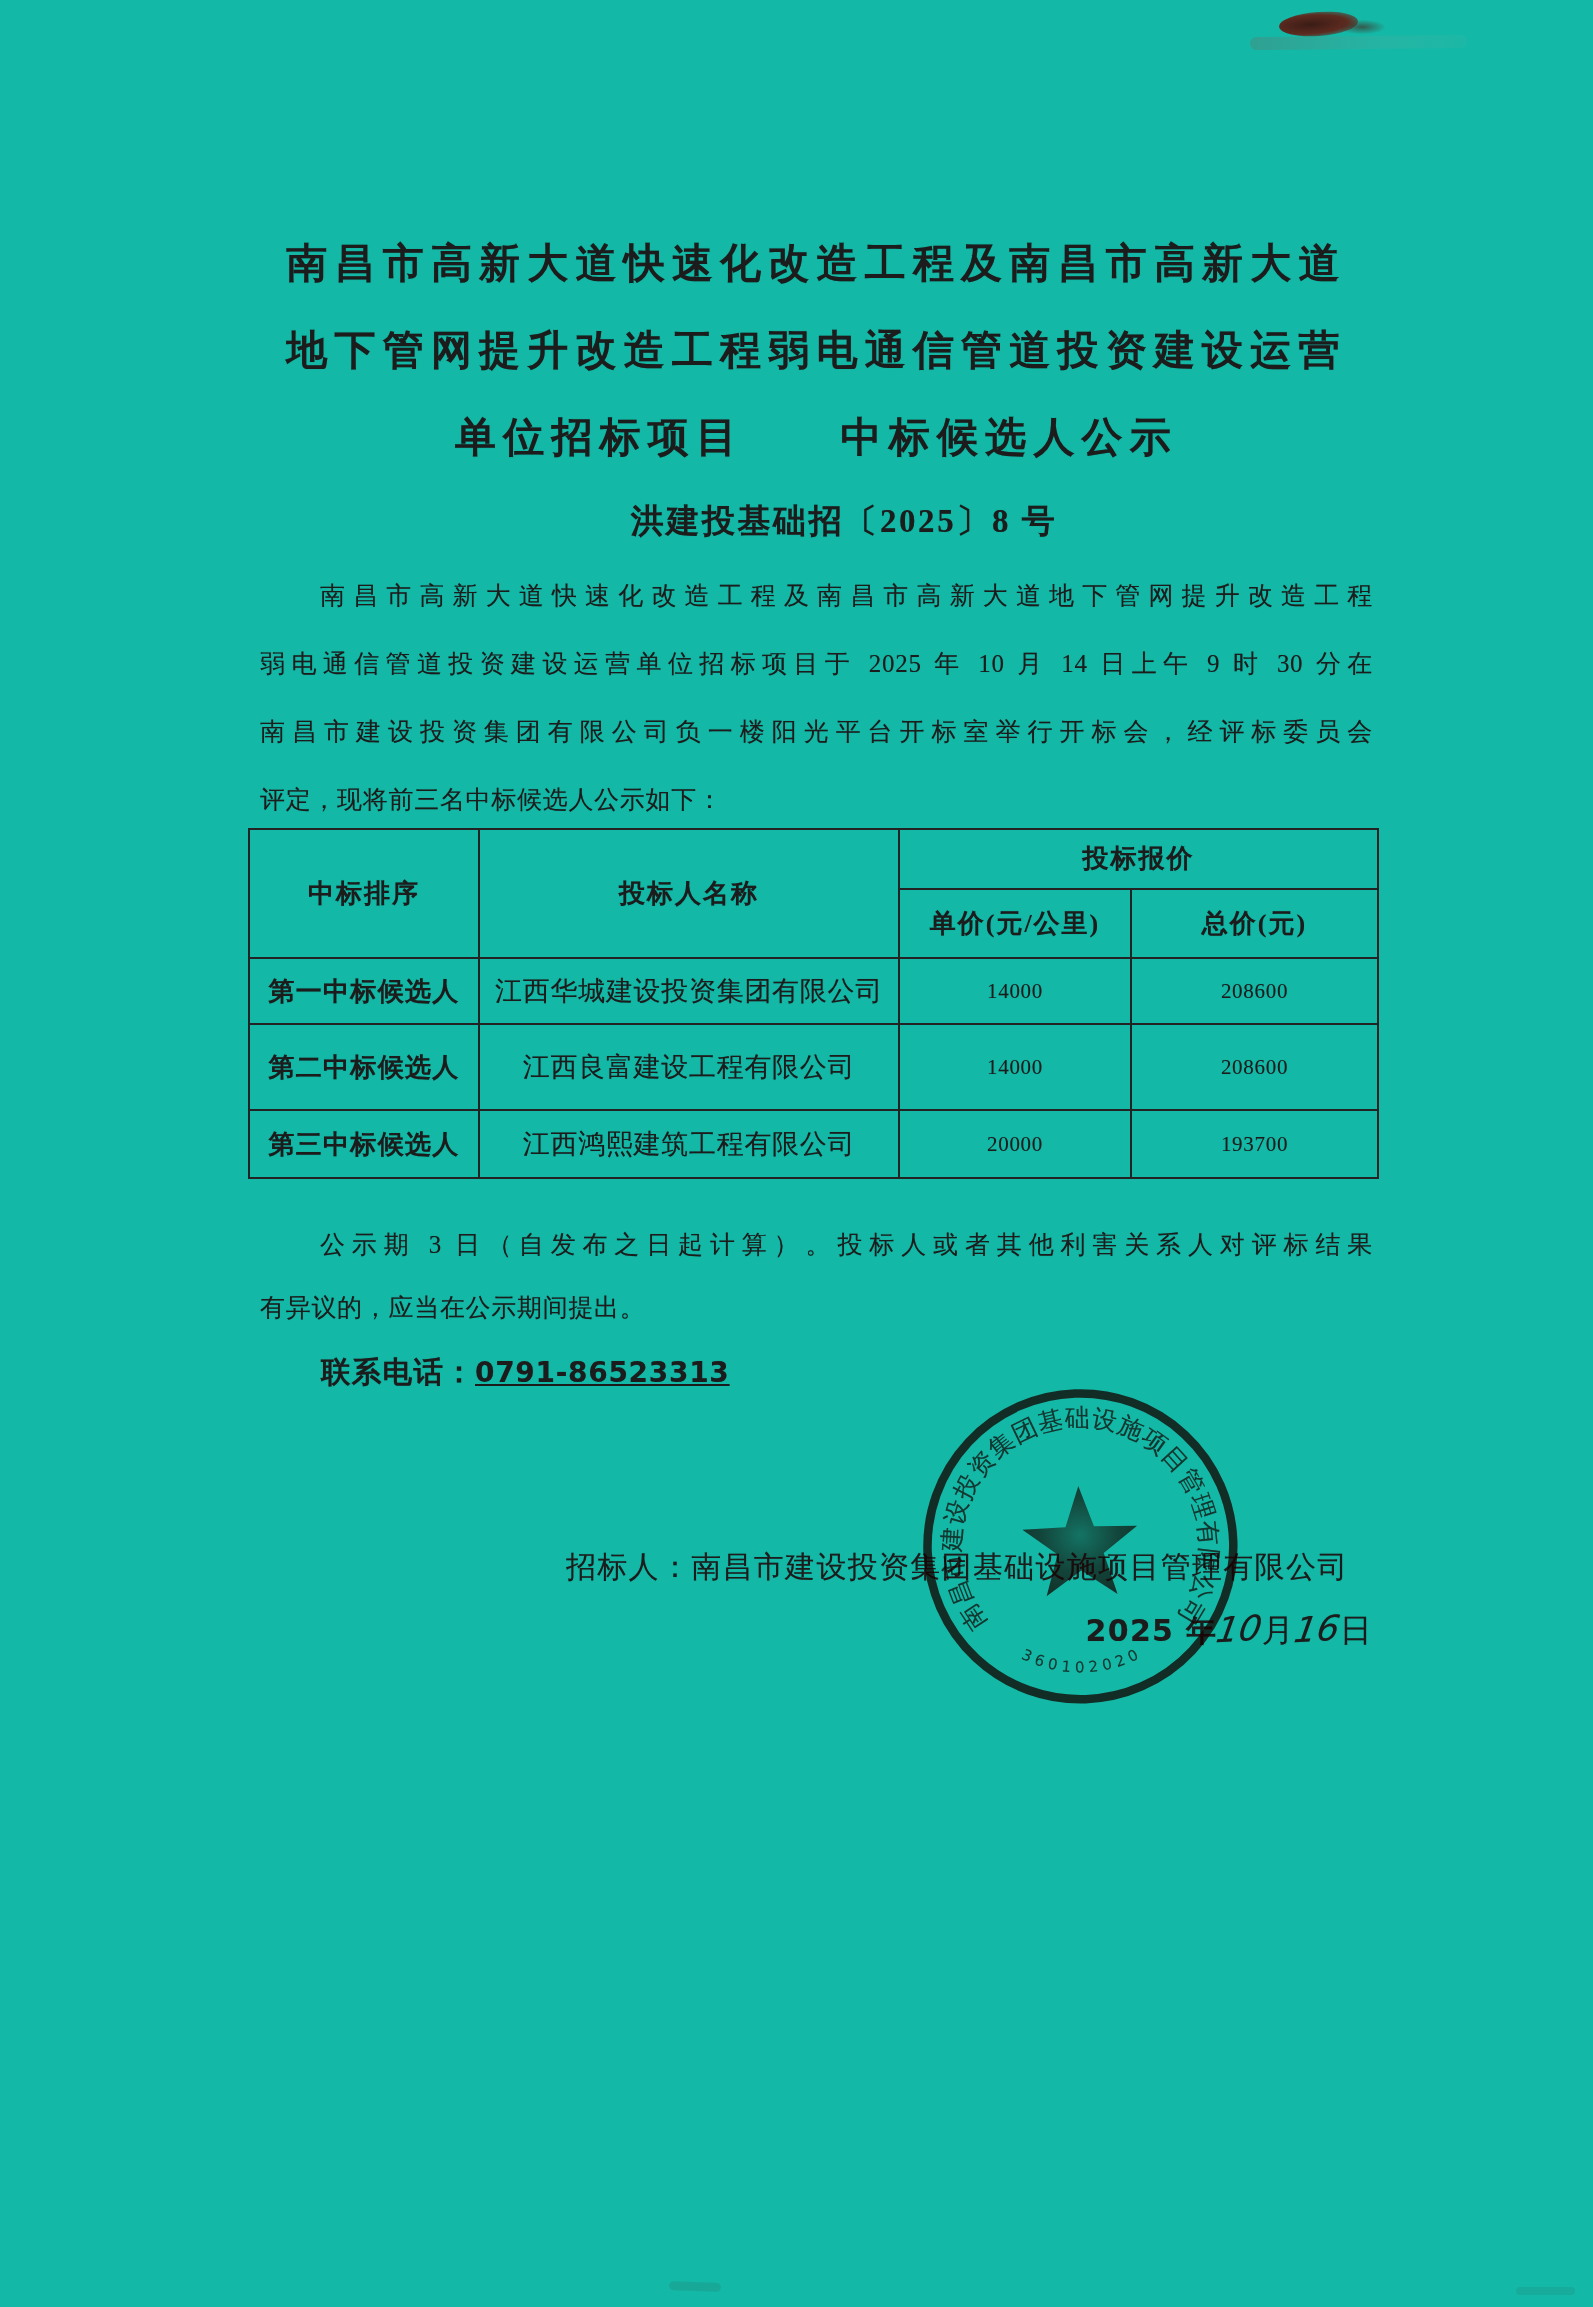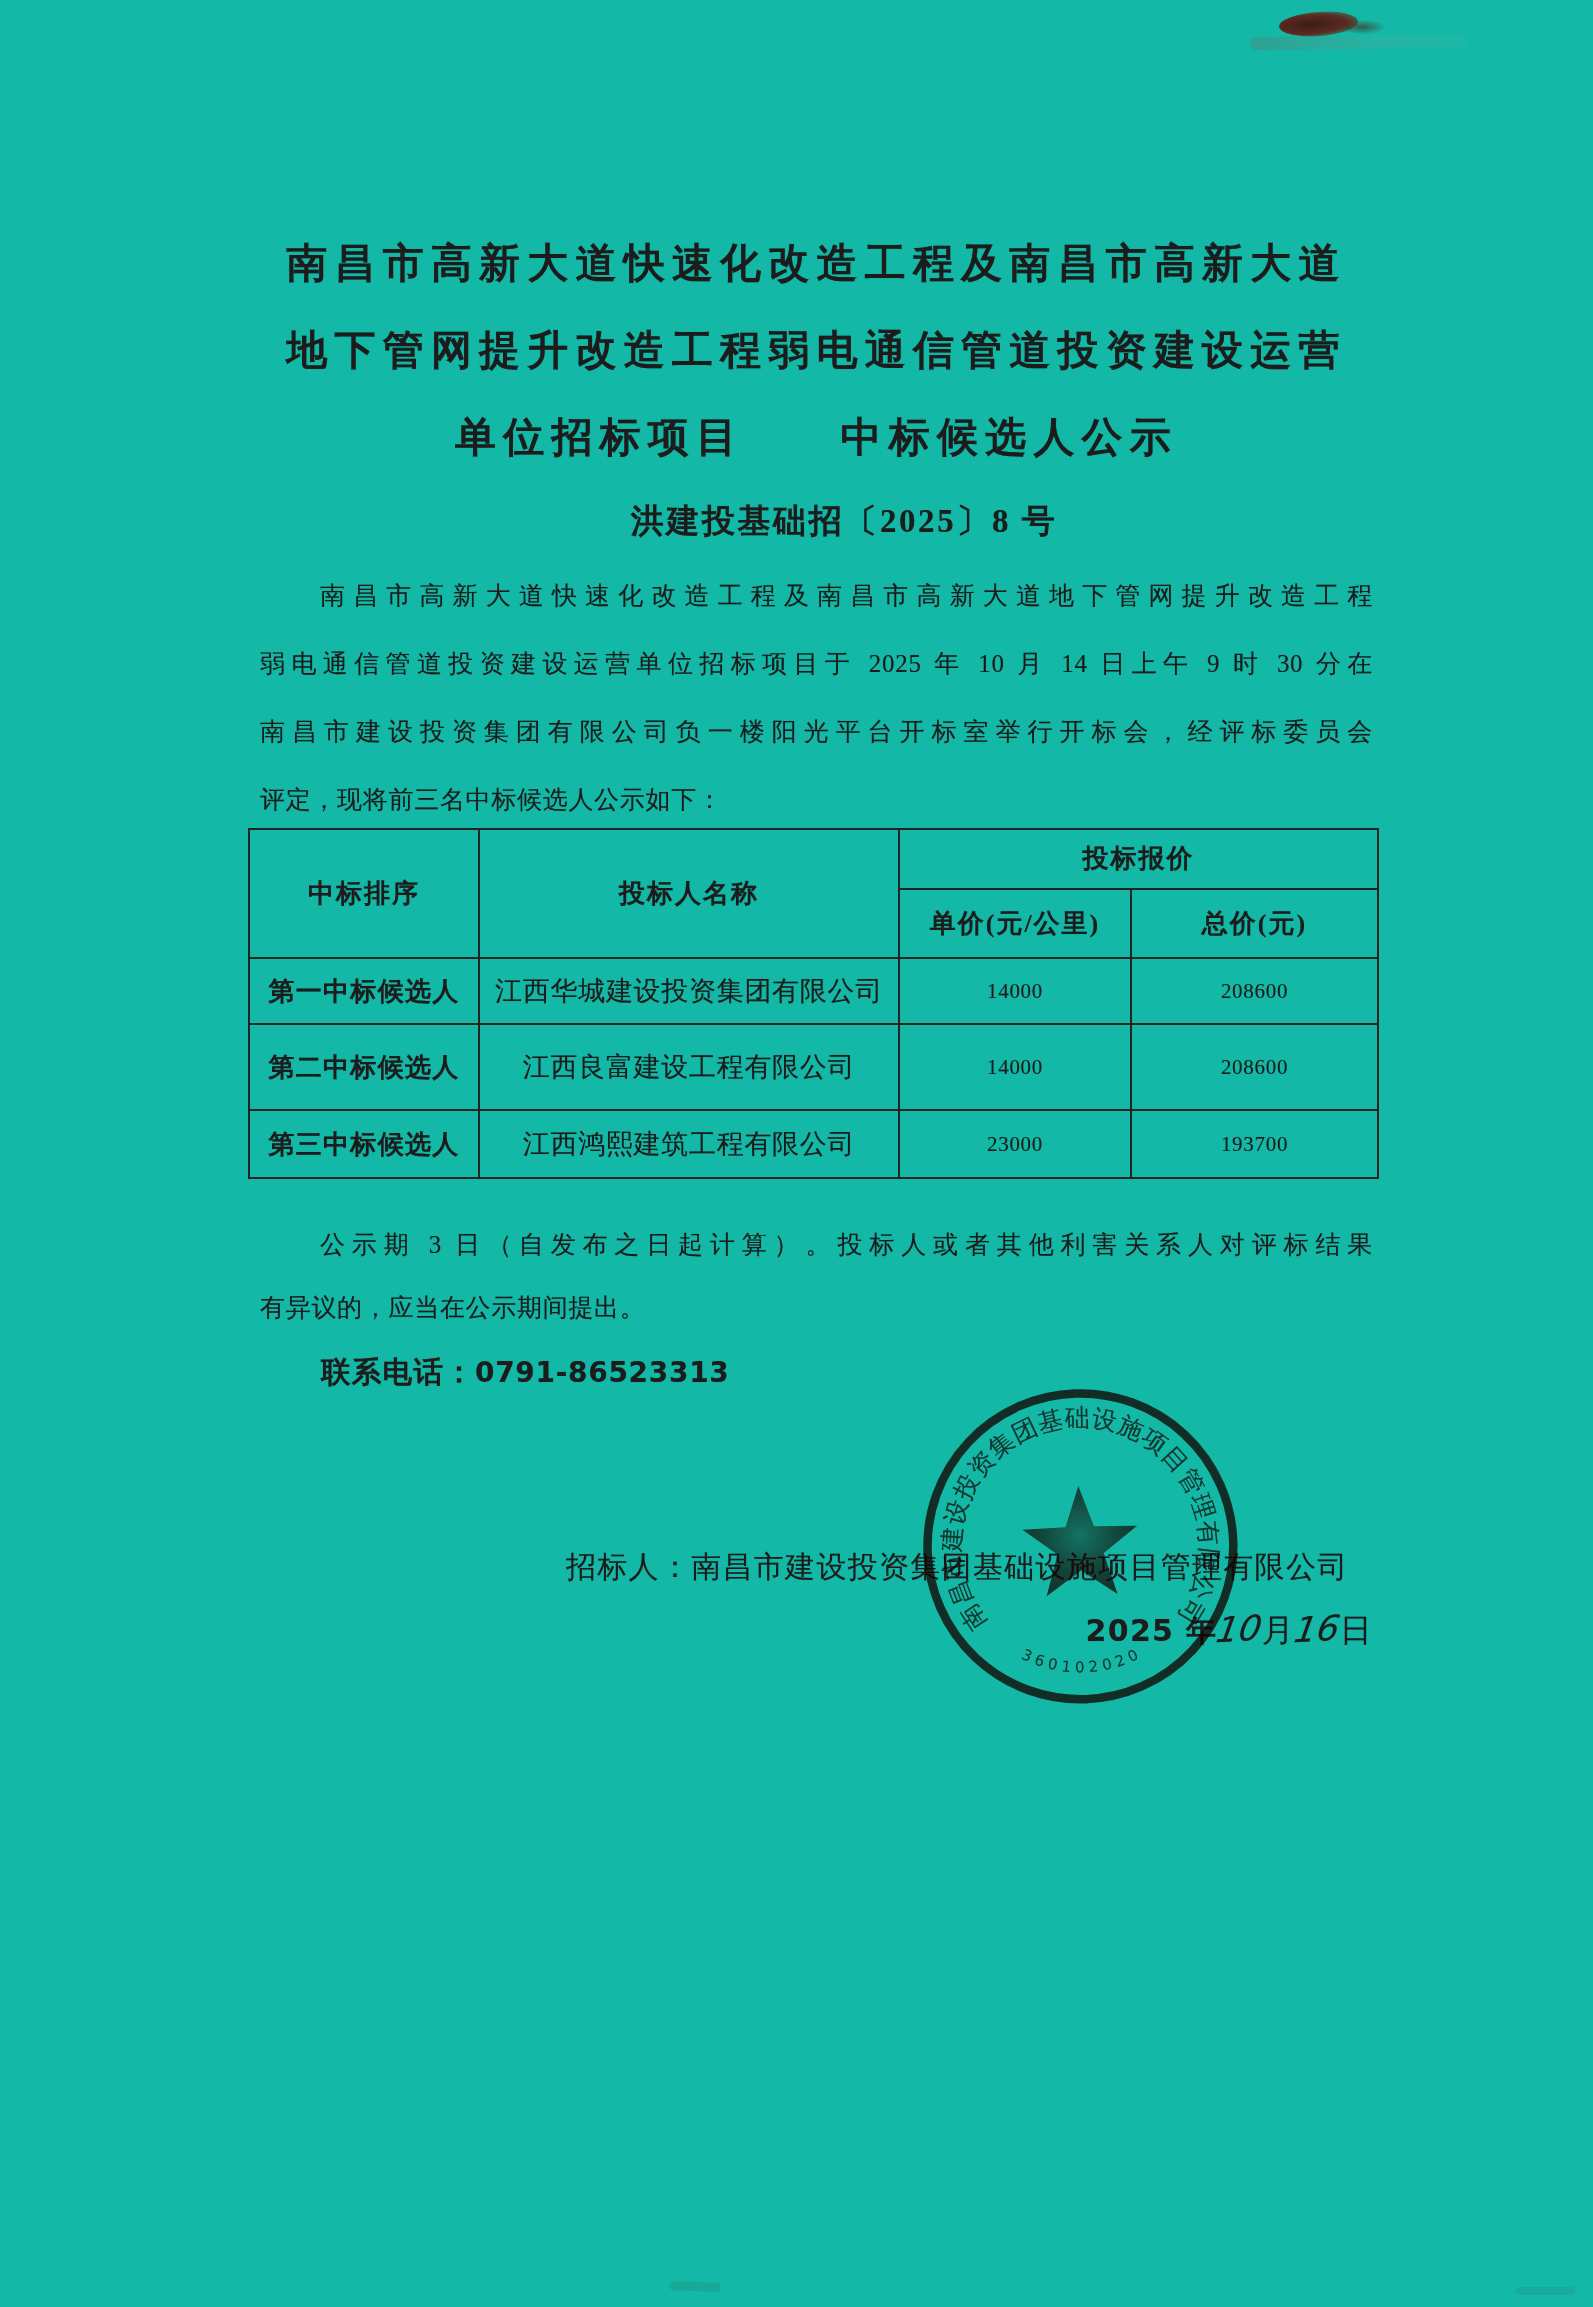--- a/index.html
+++ b/index.html
@@ -65,21 +65,21 @@
   }
   table.bid{border:2.6px solid #1d1d1d;}
   table.bid th{font-weight:bold;letter-spacing:2px;}
   td.rank{font-weight:bold;letter-spacing:1.3px;}
   td.comp{letter-spacing:0.7px;font-size:27px;}
   td.num{font-size:21px;letter-spacing:0.7px;}
 
   .contact{position:absolute;left:321px;top:1353px;font-size:29.5px;
     font-weight:bold;letter-spacing:1.3px;white-space:nowrap;}
   .contact .phone{font-family:"DejaVu Sans","Liberation Sans",sans-serif;
-    font-weight:bold;font-size:28px;letter-spacing:0.7px;}
+    font-weight:bold;font-size:28px;letter-spacing:0.7px;text-decoration:underline;}
 
   .bidder-line{position:absolute;left:566px;top:1547px;font-size:30px;
     letter-spacing:1.3px;white-space:nowrap;}
   .date-line{position:absolute;right:220px;top:1609px;font-size:32px;
     letter-spacing:1.3px;white-space:nowrap;text-align:right;}
   .date-line .year{font-family:"DejaVu Sans","Liberation Sans",sans-serif;
     font-weight:600;font-size:30px;}
   .hand{display:inline-block;font-style:italic;
     font-family:"DejaVu Sans","Liberation Sans",sans-serif;
     font-size:35px;font-weight:400;transform:skewX(-12deg) rotate(-3deg);
@@ -145,21 +145,21 @@
       </tr>
       <tr style="height:86px">
         <td class="rank">第二中标候选人</td>
         <td class="comp">江西良富建设工程有限公司</td>
         <td class="num">14000</td>
         <td class="num">208600</td>
       </tr>
       <tr style="height:68px">
         <td class="rank">第三中标候选人</td>
         <td class="comp">江西鸿熙建筑工程有限公司</td>
-        <td class="num">23000</td>
+        <td class="num">20000</td>
         <td class="num">193700</td>
       </tr>
     </tbody>
   </table>
 
   <div class="para para2">
     <div class="jline indent">公示期 3 日（自发布之日起计算）。投标人或者其他利害关系人对评标结果</div>
     <div class="jline last">有异议的，应当在公示期间提出。</div>
   </div>
 

